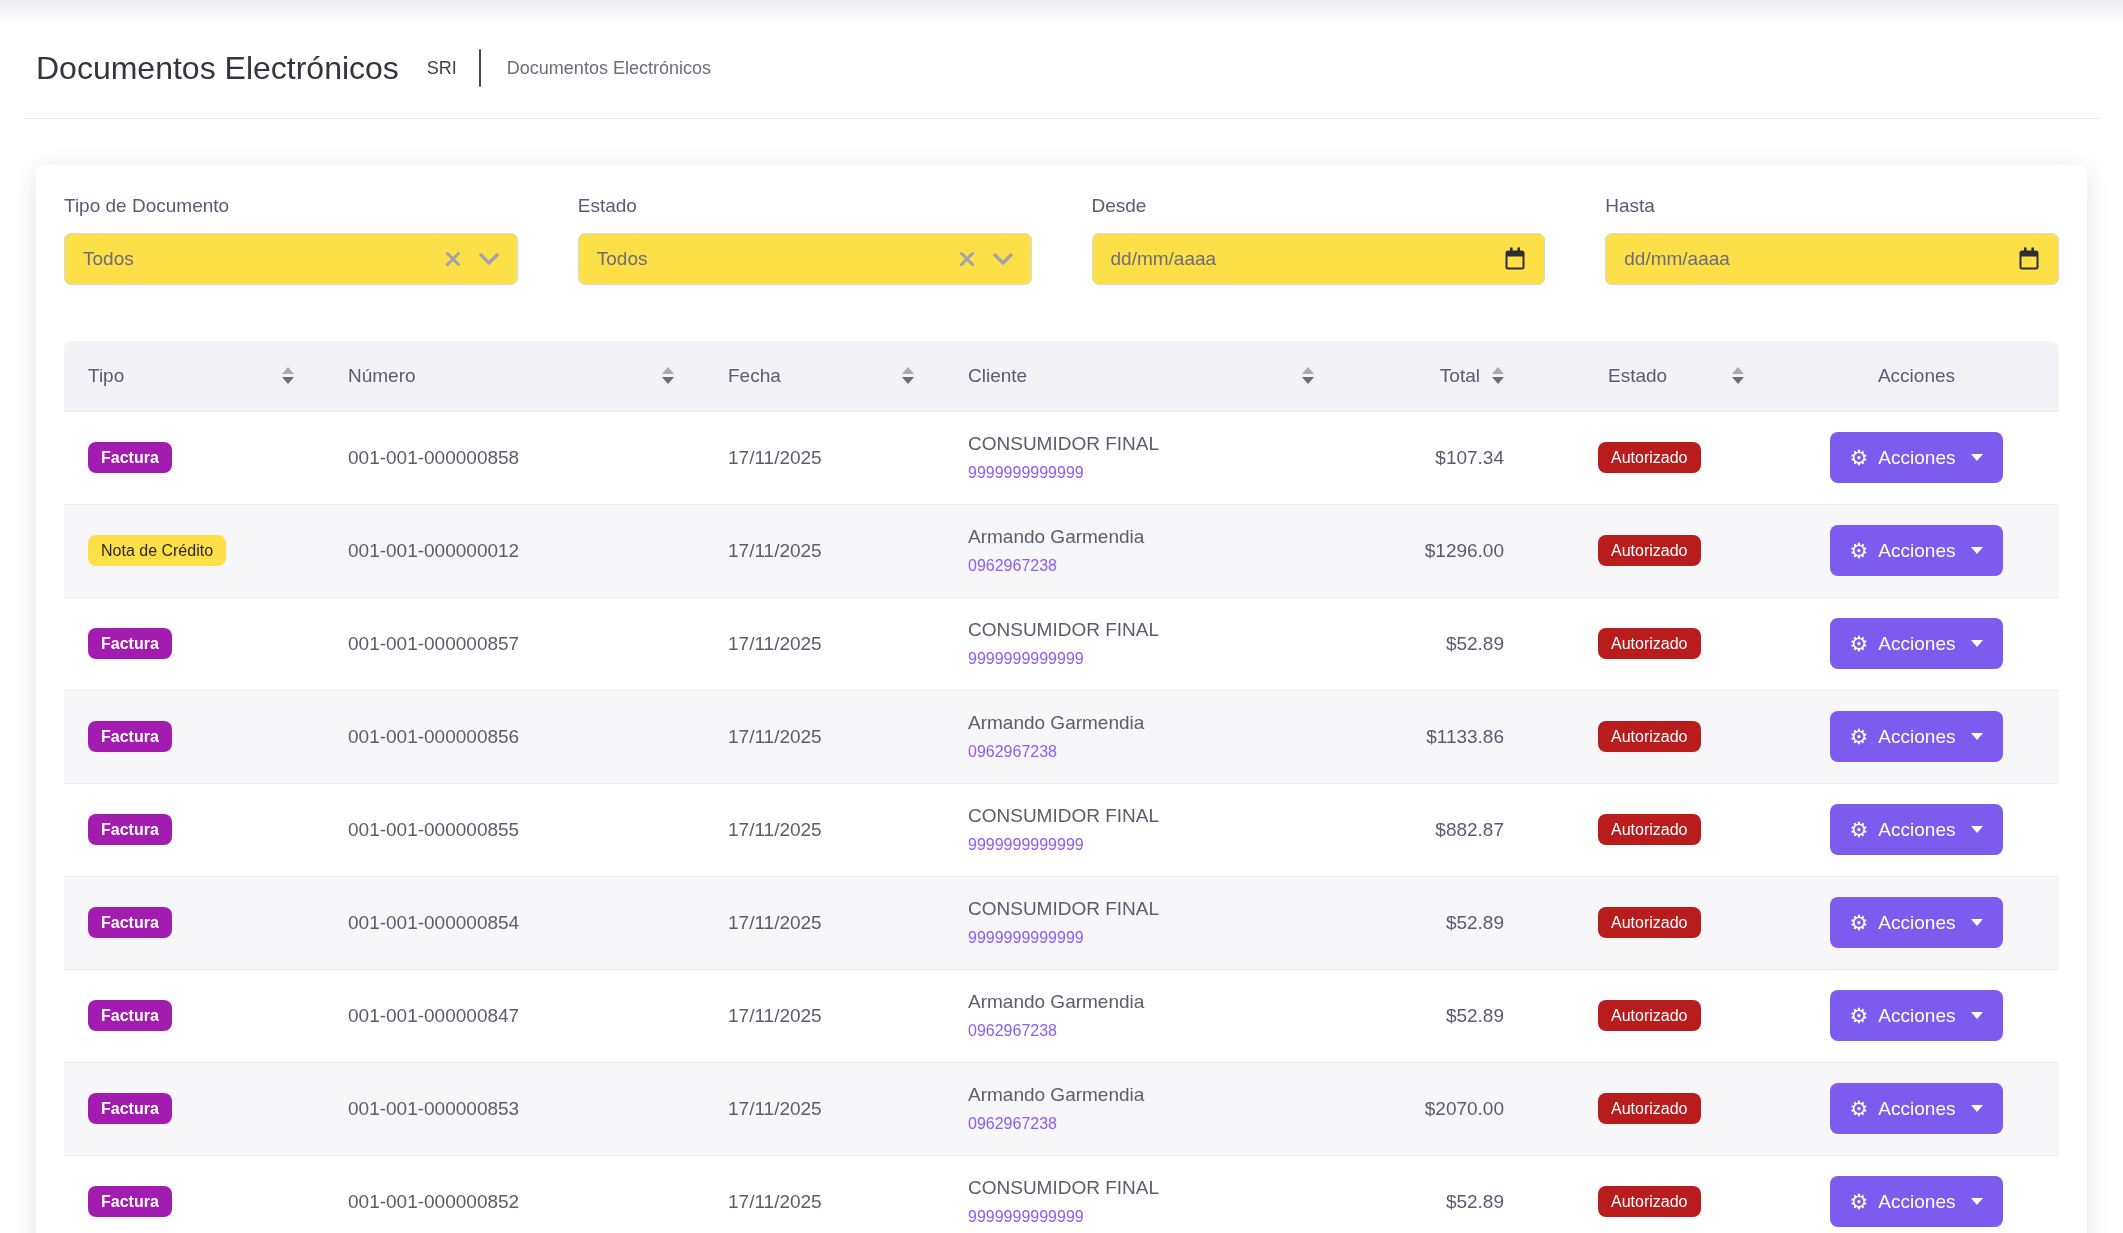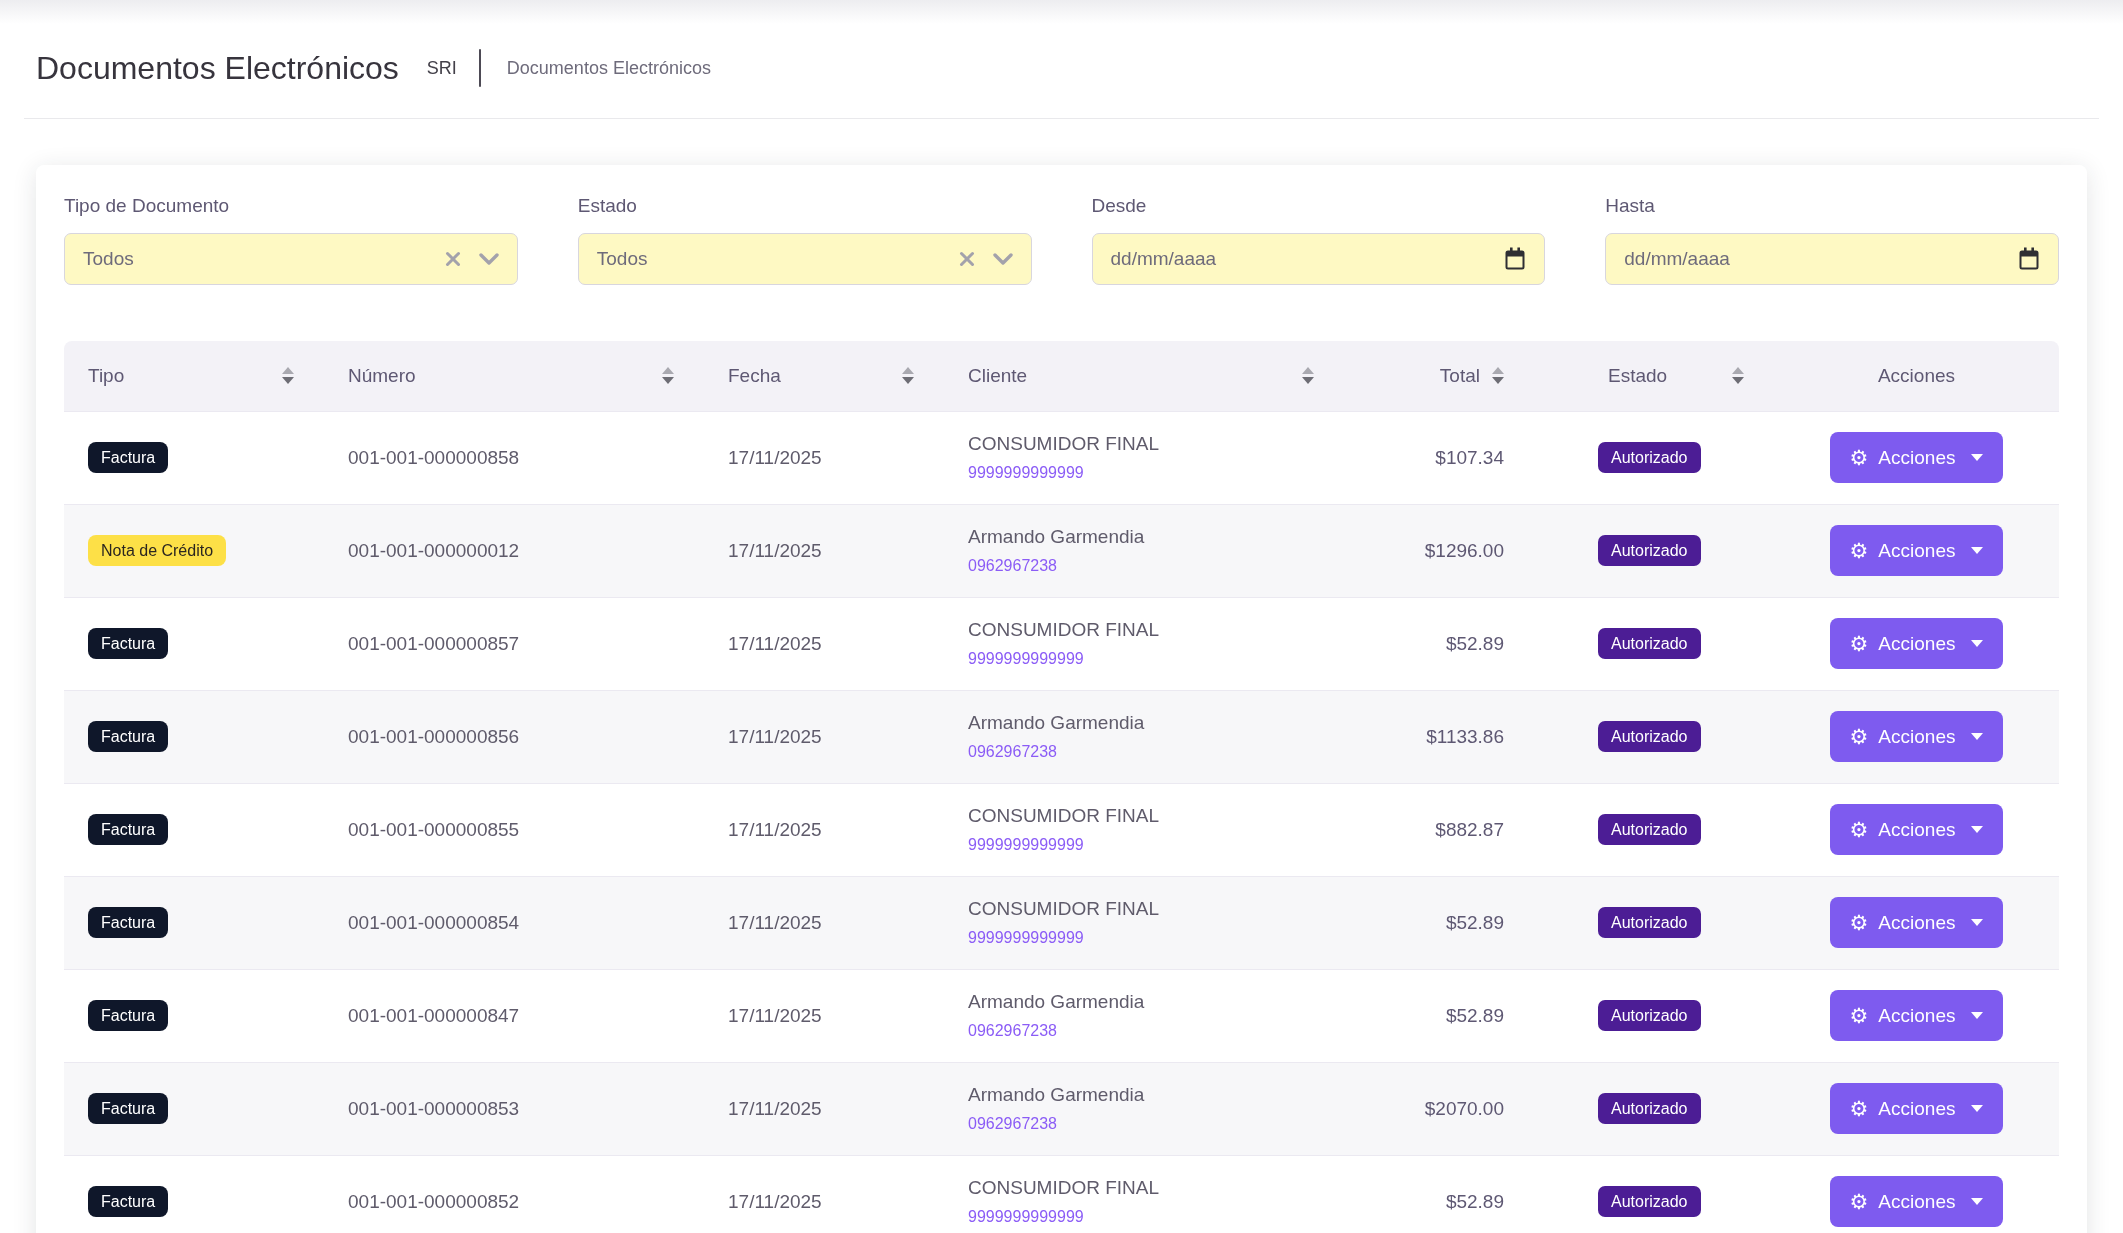--- a/index.html
+++ b/index.html
@@ -35,21 +35,21 @@
     box-shadow: 0 4px 24px rgba(34,41,47,0.12);
     padding: 28px;
   }
 
   
   .filters { display: grid; grid-template-columns: repeat(4, 1fr); column-gap: 60px; }
   .filter-label { display: block; font-size: 19px; line-height: 26px; color: #5e5873; margin-bottom: 14px; }
   .select-box, .date-box {
     height: 52px; border: 1px solid #d8d6de; border-radius: 7px;
     display: flex; align-items: center;
-    padding: 0 18px; background: #fef9c3; font-size: 19px; color: #6e6b7b;
+    padding: 0 18px; background: #fde047; font-size: 19px; color: #6e6b7b;
     cursor: pointer;
   }
   .select-value, .date-value { flex: 1; }
   .icon-x { display: inline-flex; margin-right: 18px; }
   .icon-chevron { display: inline-flex; }
   .icon-calendar { display: inline-flex; }
 
   
   .table-wrap { margin-top: 56px; }
   table { width: 100%; border-collapse: collapse; table-layout: fixed; }
@@ -75,23 +75,23 @@
   tbody td {
     height: 93px; border-top: 1px solid #ebe9f1;
     padding: 0 0 0 24px; font-size: 19px; color: #5f5b6b; vertical-align: middle;
   }
   tbody tr:nth-child(even) { background: #f7f7f9; }
   td.col-total { text-align: right; padding-right: 80px; color: #5e5873; }
   td.col-estado { padding-left: 14px; }
   td.col-acciones { text-align: center; padding-left: 0; }
 
   .badge { display: inline-block; font-size: 16px; font-weight: 500; padding: 6px 13px; border-radius: 8px; line-height: 19px; white-space: nowrap; }
-  .badge-primary { background: #0f172a; color: #ffffff; }
+  .badge-primary { background: #a21caf; color: #ffffff; font-weight: bold; }
   .badge-warning { background: #fde047; color: #2b2620; }
-  .badge-success { background: #4c1d95; color: #ffffff; border-radius: 7px; }
+  .badge-success { background: #b91c1c; color: #ffffff; }
 
   .client-name { font-size: 19px; color: #5f5b6b; }
   .client-id { font-size: 16px; color: #8b5cf6; margin-top: 9px; }
 
   .btn-acciones {
     display: inline-flex; align-items: center;
     height: 51px; padding: 0 20px;
     background: #7e5bef; border: none; border-radius: 8px;
     color: #fff; font-size: 19px; font-family: inherit; cursor: pointer;
   }

